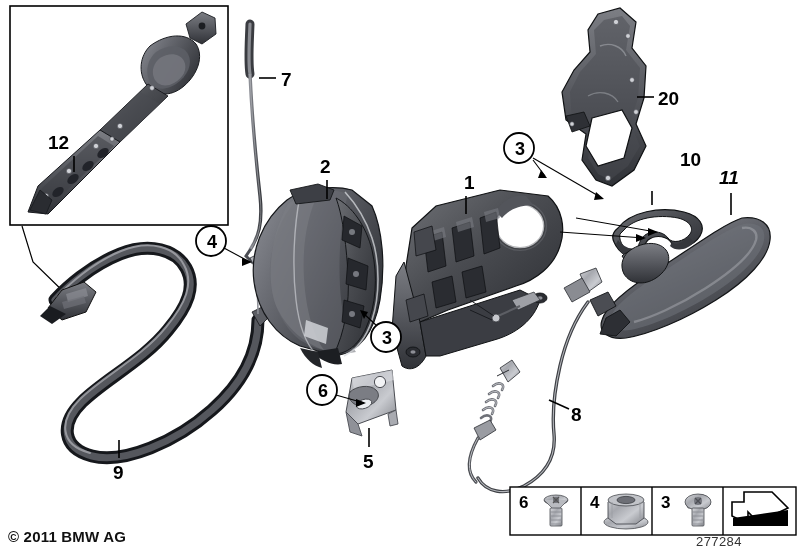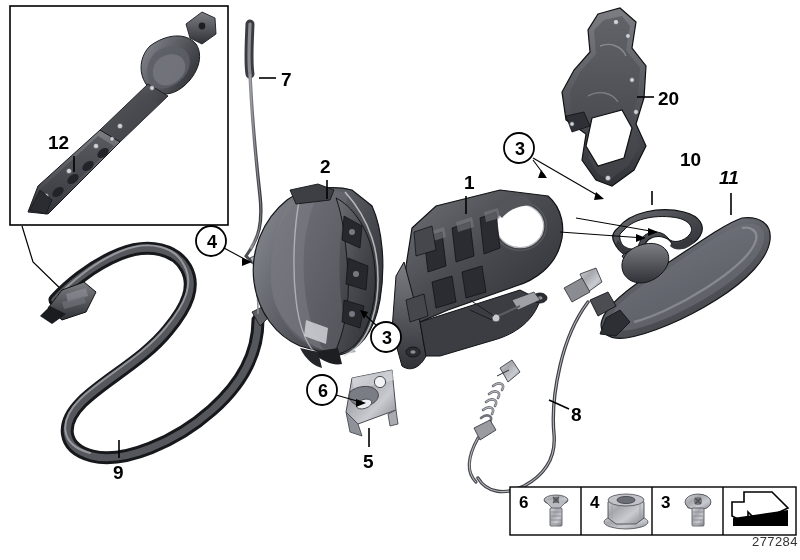--- a/index.html
+++ b/index.html
@@ -6,21 +6,21 @@
   body{width:800px;height:560px;overflow:hidden;font-family:"Liberation Sans",sans-serif;}
   #sheet{position:relative;width:800px;height:560px;background:#fff;}
   #art{position:absolute;left:0;top:0;width:800px;height:560px;}
   .copyright{
     position:absolute;left:8px;top:528px;
     font-family:"Liberation Sans",sans-serif;
     font-size:15px;font-weight:700;color:#111;letter-spacing:.2px;
     white-space:nowrap;
   }
   .drawno{
-    position:absolute;left:752px;top:534px;
+    position:absolute;left:696px;top:534px;
     font-family:"Liberation Sans",sans-serif;
     font-size:13px;font-weight:400;color:#333;letter-spacing:.4px;
     white-space:nowrap;
   }
   .callnum{
     position:absolute;
     font-family:"Liberation Sans",sans-serif;
     font-weight:700;color:#000;font-size:19px;
     line-height:1;white-space:nowrap;
   }
@@ -412,15 +412,16 @@
   <div class="callnum" style="left:113px;top:463px;">9</div>
   <div class="callnum" style="left:640px;top:150px;margin-left:40px;">10</div>
   <div class="callnum" style="left:719px;top:168px;font-style:italic;">11</div>
   <div class="callnum" style="left:48px;top:133px;">12</div>
   <div class="callnum" style="left:658px;top:89px;">20</div>
 
   <div class="legendnum" style="left:519px;top:494px;">6</div>
   <div class="legendnum" style="left:590px;top:494px;">4</div>
   <div class="legendnum" style="left:661px;top:494px;">3</div>
 
+  <div class="copyright">© 2011 BMW AG</div>
   <div class="drawno">277284</div>
 
 </div>
 
 </body></html>

